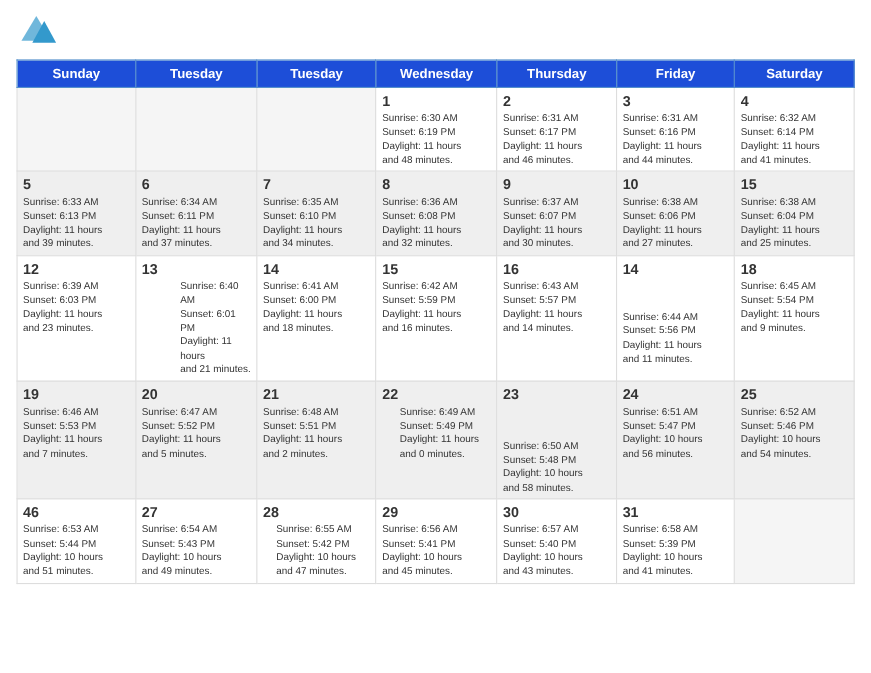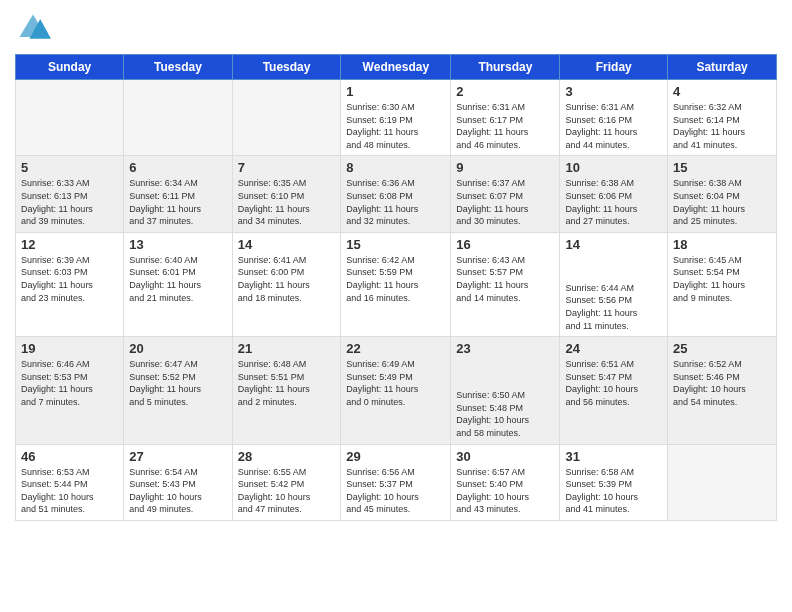--- a/index.html
+++ b/index.html
@@ -226,21 +226,21 @@
         <tr class="row-bg-1">
           <td>
             <div class="day-number">12</div>
             <div class="day-info" style="white-space: pre-line;">Sunrise: 6:39 AM
 Sunset: 6:03 PM
 Daylight: 11 hours
 and 23 minutes.</div>
           </td>
           <td>
             <div class="day-number">13</div>
-            <div class="day-info" style="white-space: pre-line;">Sunrise: 6:40 AM
+            <div class="day-info" style="white-space: pre-line; margin-left: 35px;">Sunrise: 6:40 AM
 Sunset: 6:01 PM
 Daylight: 11 hours
 and 21 minutes.</div>
           </td>
           <td>
             <div class="day-number">14</div>
             <div class="day-info" style="white-space: pre-line;">Sunrise: 6:41 AM
 Sunset: 6:00 PM
 Daylight: 11 hours
 and 18 minutes.</div>
@@ -291,21 +291,21 @@
           </td>
           <td>
             <div class="day-number">21</div>
             <div class="day-info" style="white-space: pre-line;">Sunrise: 6:48 AM
 Sunset: 5:51 PM
 Daylight: 11 hours
 and 2 minutes.</div>
           </td>
           <td>
             <div class="day-number">22</div>
-            <div class="day-info" style="white-space: pre-line;">Sunrise: 6:49 AM
+            <div class="day-info" style="white-space: pre-line; margin-left: 16px;">Sunrise: 6:49 AM
 Sunset: 5:49 PM
 Daylight: 11 hours
 and 0 minutes.</div>
           </td>
           <td>
             <div class="day-number">23</div>
             <div class="day-info" style="white-space: pre-line; margin-top: 33px;">Sunrise: 6:50 AM
 Sunset: 5:48 PM
 Daylight: 10 hours
 and 58 minutes.</div>
@@ -335,29 +335,29 @@
           </td>
           <td>
             <div class="day-number">27</div>
             <div class="day-info" style="white-space: pre-line;">Sunrise: 6:54 AM
 Sunset: 5:43 PM
 Daylight: 10 hours
 and 49 minutes.</div>
           </td>
           <td>
             <div class="day-number">28</div>
-            <div class="day-info" style="white-space: pre-line;">Sunrise: 6:55 AM
+            <div class="day-info" style="white-space: pre-line; margin-left: 12px;">Sunrise: 6:55 AM
 Sunset: 5:42 PM
 Daylight: 10 hours
 and 47 minutes.</div>
           </td>
           <td>
             <div class="day-number">29</div>
             <div class="day-info" style="white-space: pre-line;">Sunrise: 6:56 AM
-Sunset: 5:37 PM
+Sunset: 5:41 PM
 Daylight: 10 hours
 and 45 minutes.</div>
           </td>
           <td>
             <div class="day-number">30</div>
             <div class="day-info" style="white-space: pre-line;">Sunrise: 6:57 AM
 Sunset: 5:40 PM
 Daylight: 10 hours
 and 43 minutes.</div>
           </td>

